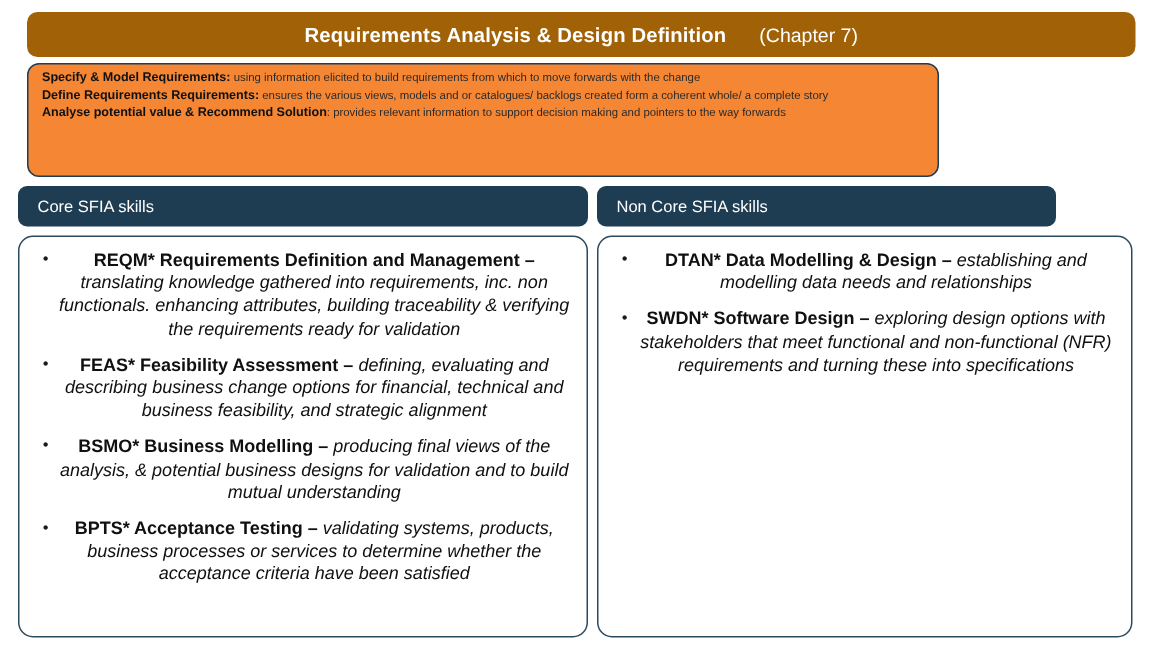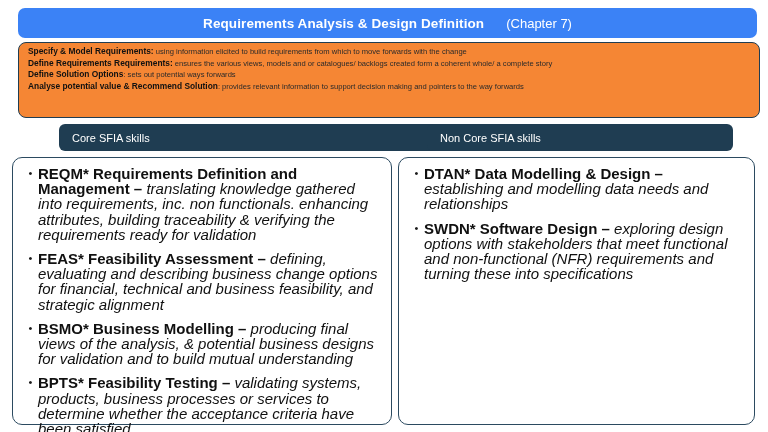--- a/index.html
+++ b/index.html
@@ -15,21 +15,21 @@
     position: relative;
   }
 
   
   #title-bar {
     position: absolute;
     left: 18px;
     top: 8px;
     width: 739px;
     height: 30px;
-    background: #3b82f6;
+    background: #a16207;
     border-radius: 7px;
     display: flex;
     align-items: center;
     justify-content: center;
     box-sizing: border-box;
   }
   #title-bar .title-main {
     color: #ffffff;
     font-size: 13.5px;
     font-weight: bold;
@@ -40,21 +40,21 @@
     font-size: 13px;
     font-weight: normal;
     margin-left: 22px;
   }
 
   
   #process-box {
     position: absolute;
     left: 18px;
     top: 42px;
-    width: 742px;
+    width: 608px;
     height: 76px;
     background: #F58634;
     border: 1.4px solid #1F3D52;
     border-radius: 8px;
     box-sizing: border-box;
     padding: 3px 0 0 9px;
   }
   #process-box .proc-line {
     font-size: 7.6px;
     line-height: 11.55px;
@@ -75,29 +75,28 @@
   .col-header {
     position: absolute;
     top: 124px;
     height: 27px;
     background: #1F3D52;
     border-radius: 6px;
     display: flex;
     align-items: center;
     box-sizing: border-box;
     padding-left: 13px;
-    margin-left: 47px;
   }
   .col-header span {
     color: #ffffff;
     font-size: 11px;
     font-weight: normal;
   }
   #header-core  { left: 12px;  width: 380px; }
-  #header-noncore { left: 380px; width: 306px; }
+  #header-noncore { left: 398px; width: 306px; }
 
   
   .skill-panel {
     position: absolute;
     top: 157px;
     height: 268px;
     background: #ffffff;
     border: 1.1px solid #2b4a60;
     border-radius: 10px;
     box-sizing: border-box;
@@ -115,44 +114,44 @@
     flex: 0 0 auto;
     width: 15px;
     font-size: 11px;
     line-height: 15.2px;
     color: #1b1b1b;
     text-align: center;
     padding-left: 2px;
   }
   .skill-text {
     flex: 1 1 auto;
-    font-size: 15px;
+    font-size: 12px;
     line-height: 15.2px;
     color: #101010;
+    text-align: center;
   }
   .skill-text .skill-code {
     font-weight: bold;
   }
   .skill-text .skill-desc {
     font-style: italic;
   }
 </style>
 </head>
 <body>
 
 <div id="title-bar">
   <span class="title-main">Requirements Analysis &amp; Design Definition</span>
   <span class="title-sub">(Chapter 7)</span>
 </div>
 
 <div id="process-box">
   <div class="proc-lines">
       <div class="proc-line"><span class="proc-term">Specify &amp; Model Requirements:</span><span class="proc-desc"> using information elicited to build requirements from which to move forwards with the change</span></div>
       <div class="proc-line"><span class="proc-term">Define Requirements Requirements:</span><span class="proc-desc"> ensures the various views, models and or catalogues/ backlogs created form a coherent whole/ a complete story</span></div>
-      <div class="proc-line"><span class="proc-term">Define Solution Options</span><span class="proc-desc">: sets out potential ways forwards</span></div>
       <div class="proc-line"><span class="proc-term">Analyse potential value &amp; Recommend Solution</span><span class="proc-desc">: provides relevant information to support decision making and pointers to the way forwards</span></div>
     </div>
 </div>
 
 <div id="header-core" class="col-header">
   <span>Core SFIA skills</span>
 </div>
 <div id="header-noncore" class="col-header">
   <span>Non Core SFIA skills</span>
 </div>
@@ -166,21 +165,21 @@
       <div class="skill-item">
         <div class="skill-bullet">•</div>
         <div class="skill-text"><span class="skill-code">FEAS* Feasibility  Assessment – </span><span class="skill-desc">defining, evaluating and describing business change options for financial, technical and business feasibility, and strategic alignment</span></div>
       </div>
       <div class="skill-item">
         <div class="skill-bullet">•</div>
         <div class="skill-text"><span class="skill-code">BSMO* Business Modelling  – </span><span class="skill-desc">producing final views of the analysis, &amp; potential business designs for validation and to build mutual understanding</span></div>
       </div>
       <div class="skill-item">
         <div class="skill-bullet">•</div>
-        <div class="skill-text"><span class="skill-code">BPTS* Feasibility Testing – </span><span class="skill-desc">validating systems, products, business processes or services to determine whether the acceptance criteria have been satisfied</span></div>
+        <div class="skill-text"><span class="skill-code">BPTS* Acceptance Testing – </span><span class="skill-desc">validating systems, products, business processes or services to determine whether the acceptance criteria have been satisfied</span></div>
       </div>
     </div>
 </div>
 <div id="panel-noncore" class="skill-panel">
   <div class="skill-list">
       <div class="skill-item">
         <div class="skill-bullet">•</div>
         <div class="skill-text"><span class="skill-code">DTAN* Data Modelling  &amp; Design – </span><span class="skill-desc">establishing and modelling data needs and relationships</span></div>
       </div>
       <div class="skill-item">

